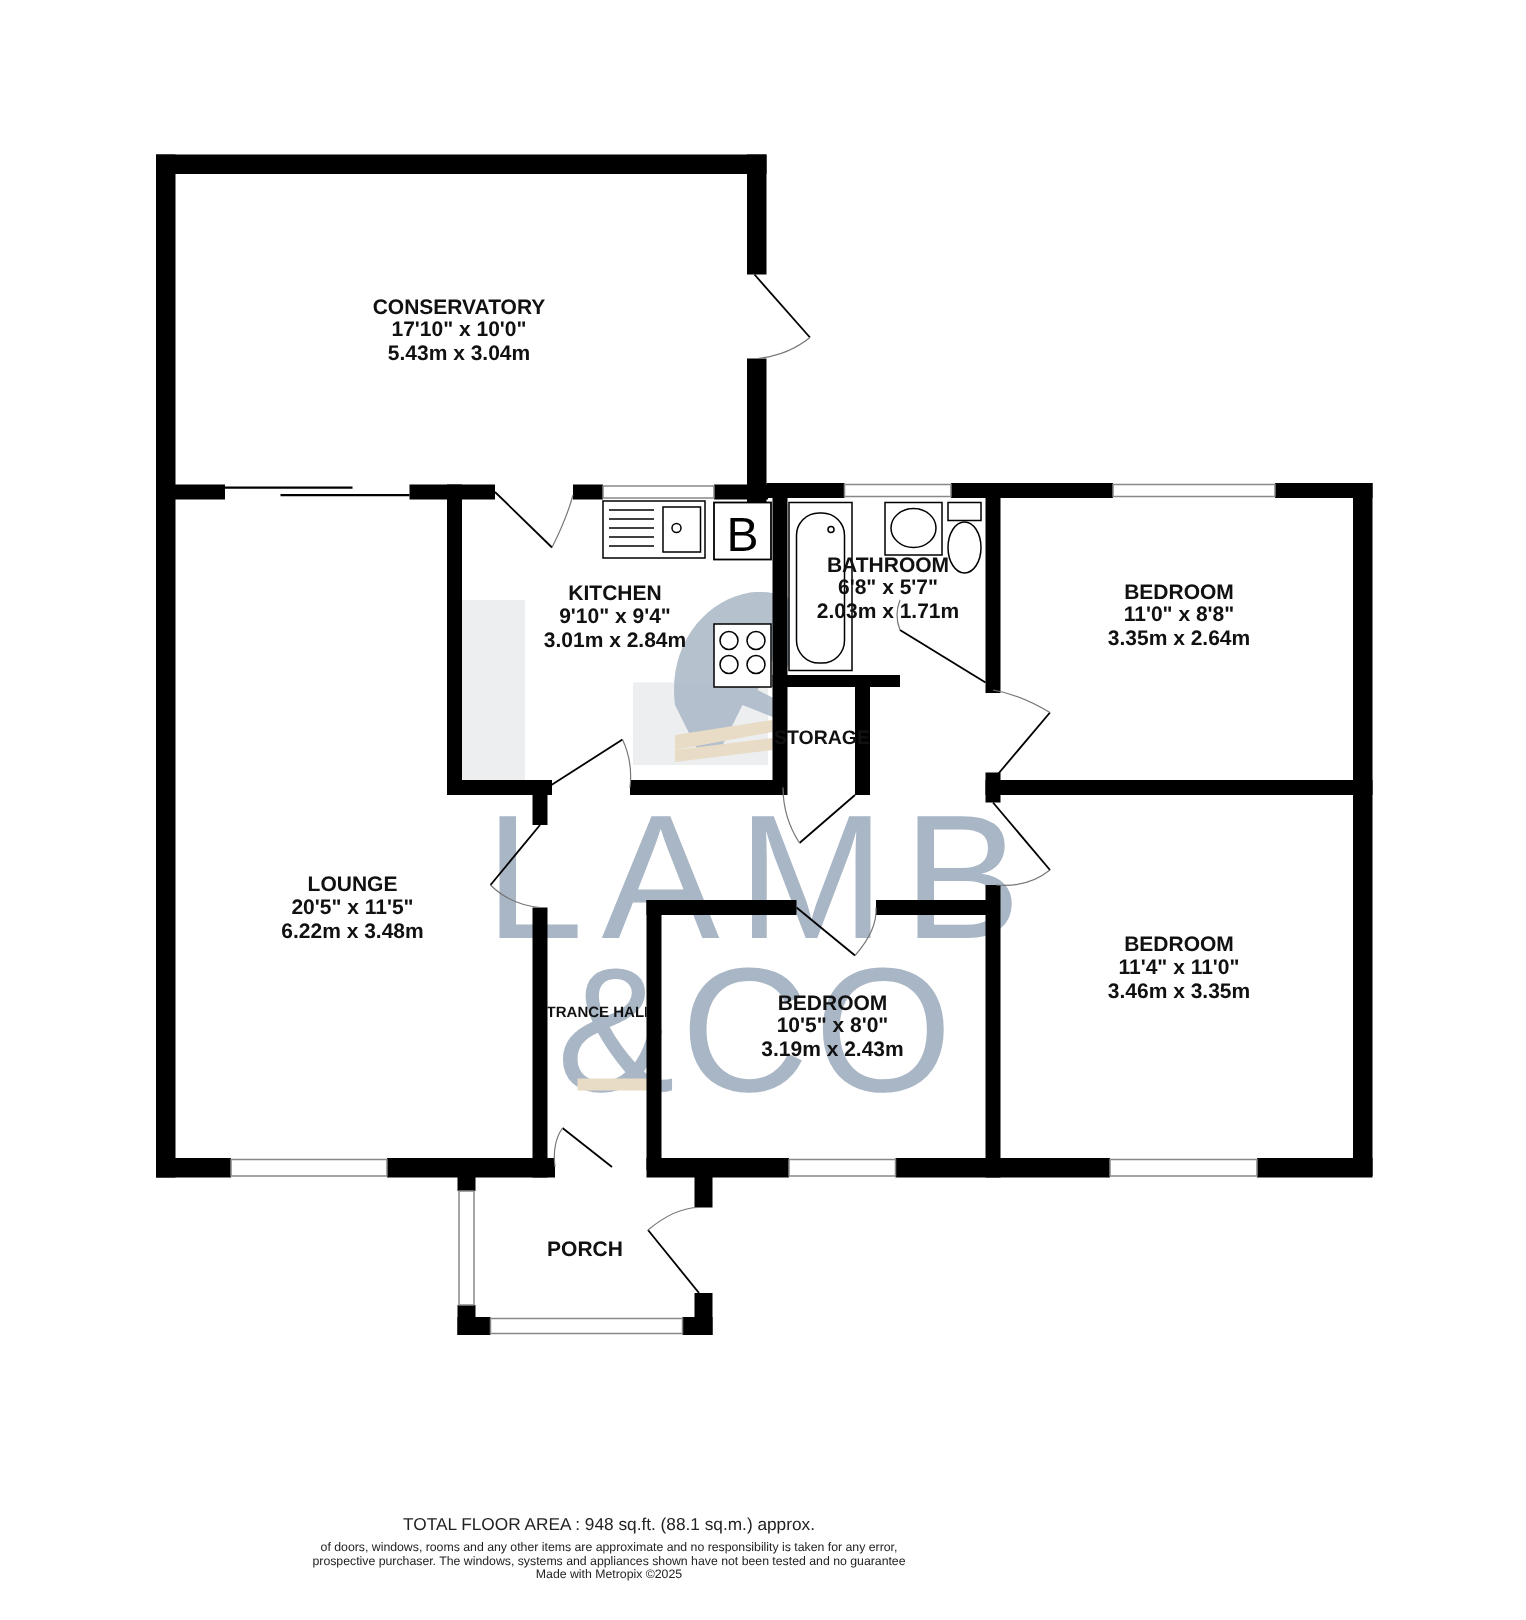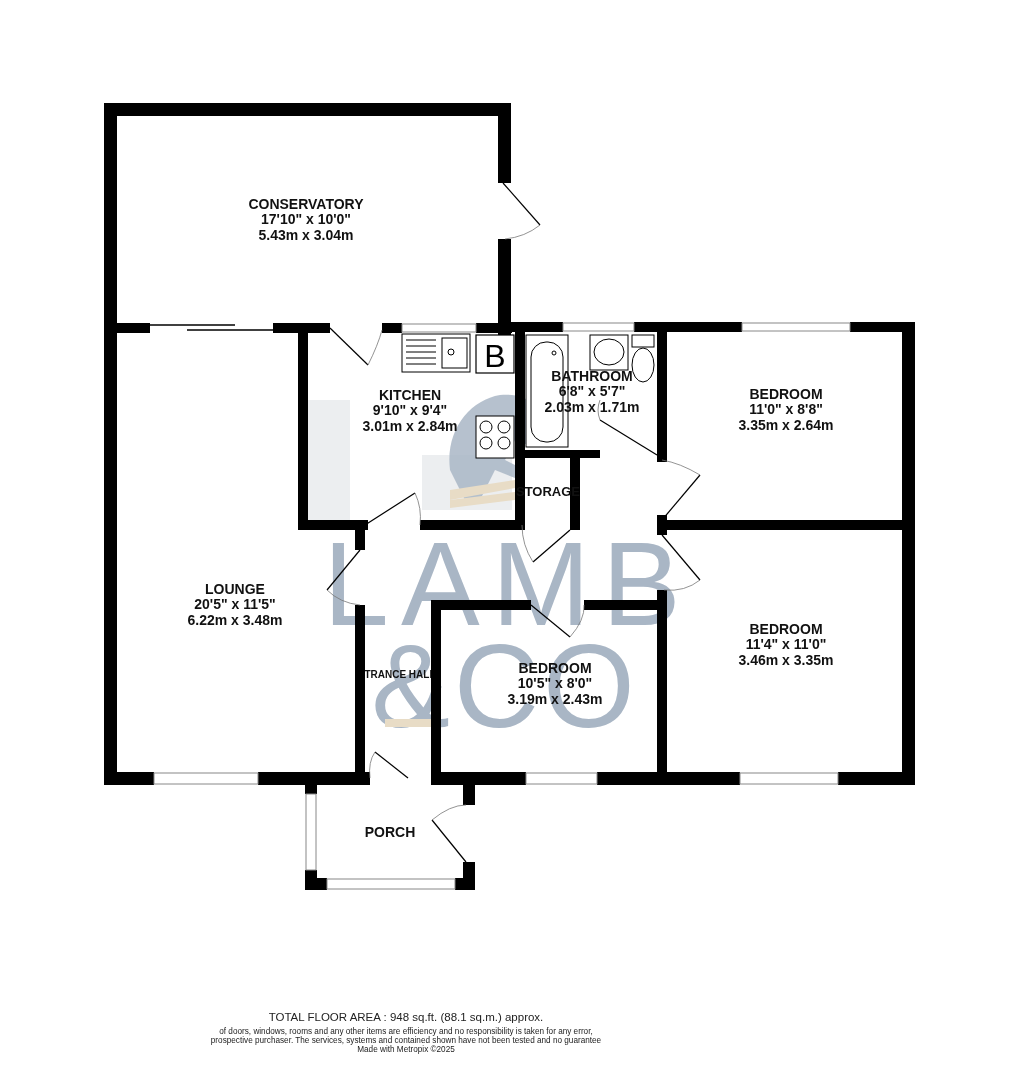--- a/index.html
+++ b/index.html
@@ -203,16 +203,16 @@
       </clipPath>
     <text class="room-label" x="393" y="678" font-size="10" clip-path="url(#hallclip)">ENTRANCE HALL</text>
   </g>
   <g>
     <text class="room-label" x="390" y="837" font-size="14">PORCH</text>
   </g>
 </svg>
 
 <div class="footer" id="total-area">TOTAL FLOOR AREA : 948 sq.ft. (88.1 sq.m.) approx.</div>
 <div class="footer" id="disclaimer">
-  <div>of doors, windows, rooms and any other items are efficiency and no responsibility is taken for any error,</div>
-  <div>prospective purchaser. The services, systems and contained shown have not been tested and no guarantee</div>
+  <div>of doors, windows, rooms and any other items are approximate and no responsibility is taken for any error,</div>
+  <div>prospective purchaser. The windows, systems and appliances shown have not been tested and no guarantee</div>
   <div>Made with Metropix ©2025</div>
 </div>
 
 </body></html>

